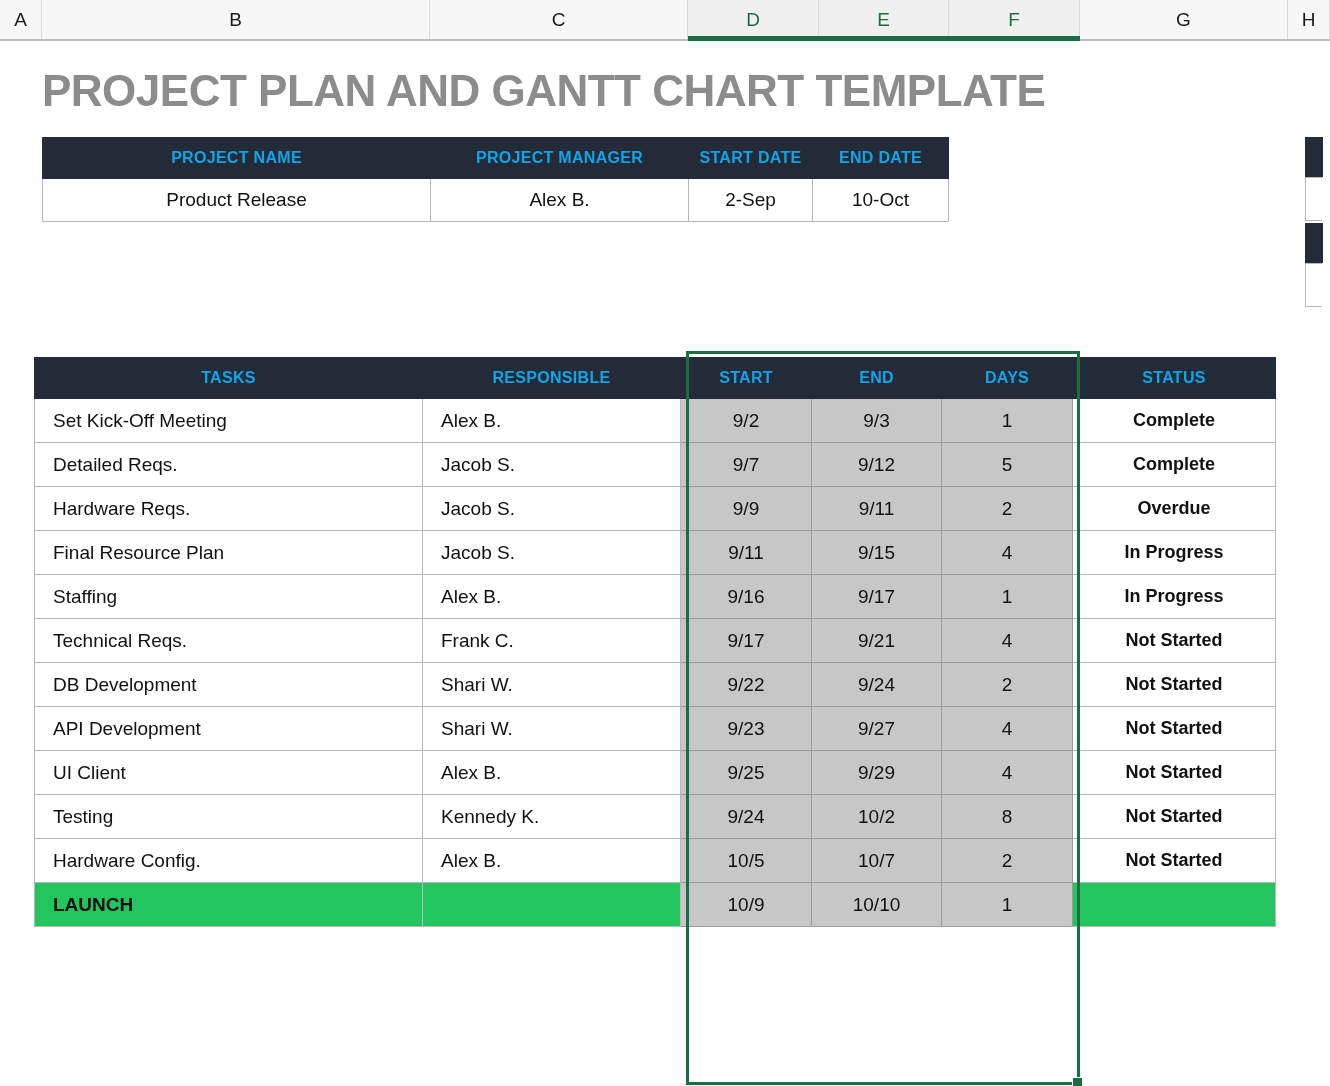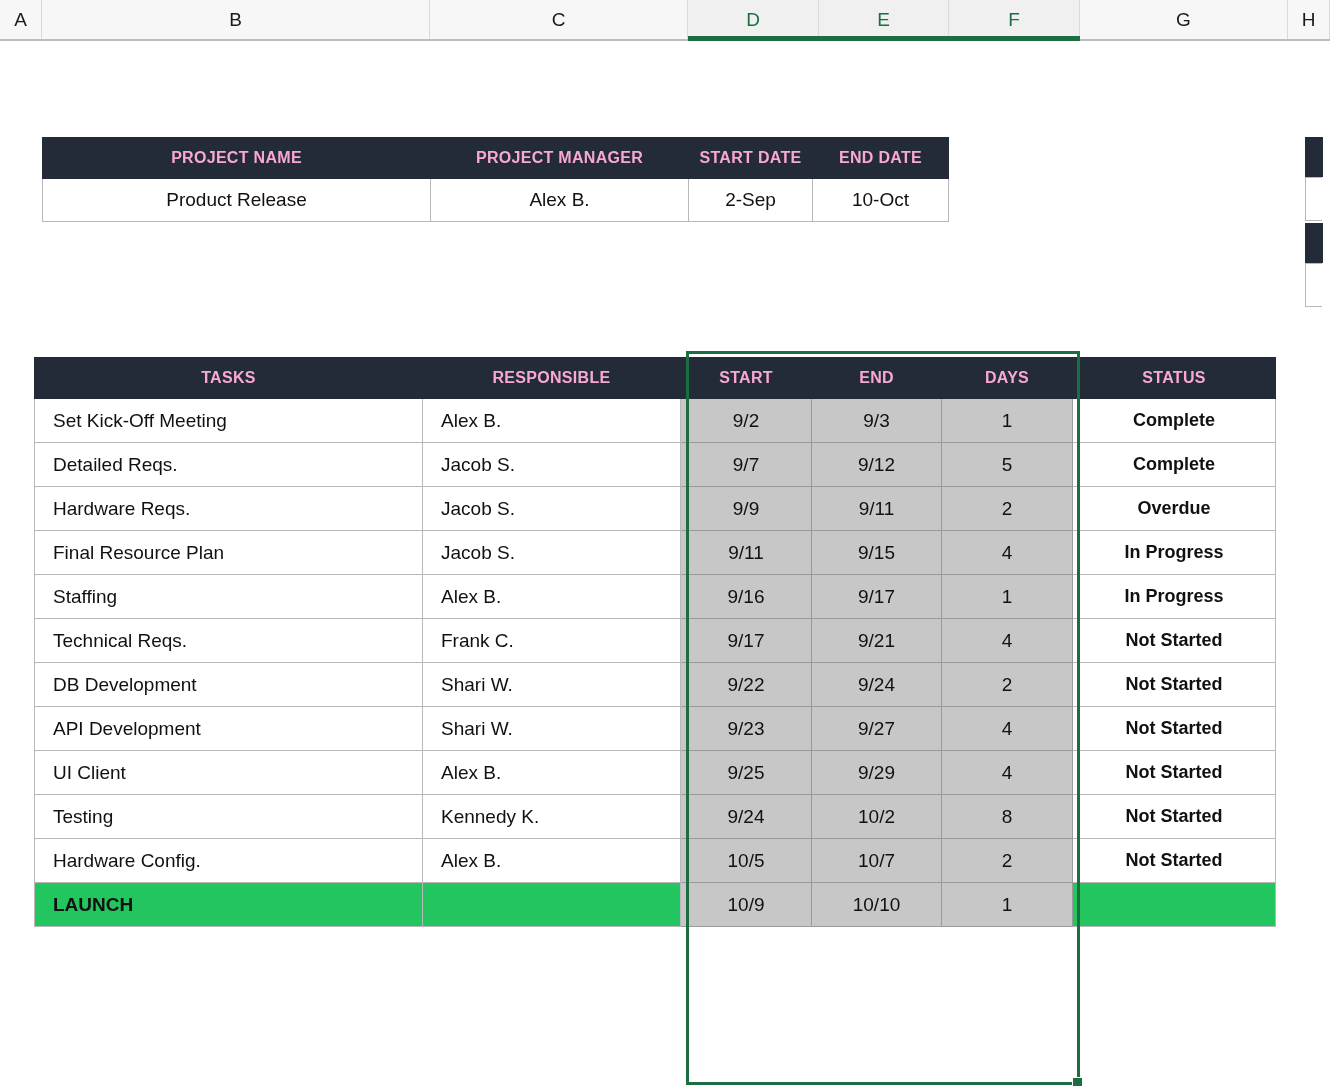--- a/index.html
+++ b/index.html
@@ -77,21 +77,21 @@
   }
 
   
   .tbl {
     position: absolute;
     border-collapse: collapse;
     table-layout: fixed;
   }
   .tbl th {
     background: #232b38;
-    color: #f9a8d4;
+    color: #0ea5e9;
     font-size: 16px;
     font-weight: bold;
     letter-spacing: 0.3px;
     text-align: center;
     border: 1px solid #232b38;
     padding: 0;
     height: 40px;
   }
   .tbl td {
     background: #ffffff;
@@ -184,20 +184,21 @@
       <div class="colcell" style="left: 1080px; width: 208px;">G</div>
       <div class="colcell" style="left: 1288px; width: 42px;">H</div>
     </div>
   <div id="colsel-underline"></div>
 </div>
 
 <div id="left-stripe"></div>
 
 <div id="sheet">
 
+  <div id="title">PROJECT PLAN AND GANTT CHART TEMPLATE</div>
 
   <table class="tbl" id="info-table">
     <colgroup>
       <col style="width:388px">
         <col style="width:258px">
         <col style="width:124px">
         <col style="width:136px">
     </colgroup>
     <thead>
       <tr>

